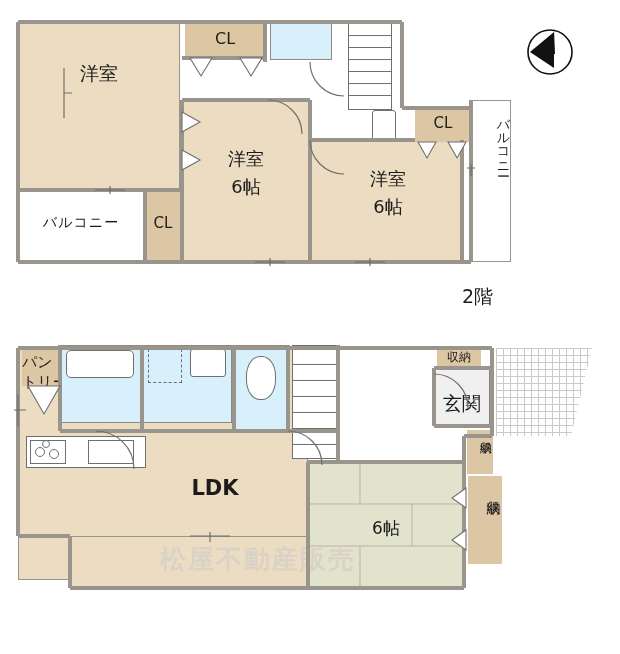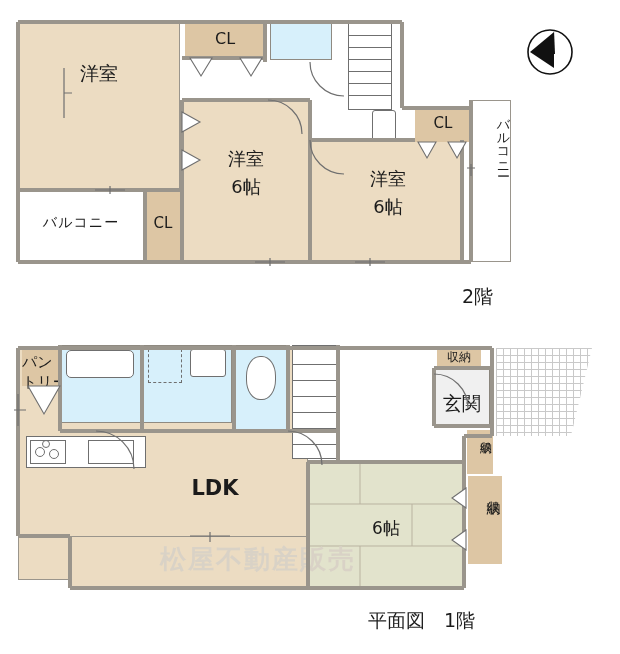--- a/index.html
+++ b/index.html
@@ -166,21 +166,20 @@
       <line x1="360" y1="216" x2="360" y2="258"></line>
     </g>
   </svg>
   <div class="lbl" style="left:310px;top:188px;width:152px;font-size:17px;">6帖</div>
 
   <div class="rm closet" style="left:468px;top:146px;width:34px;height:88px;"></div>
   <div class="lbl vlbl" style="left:468px;top:160px;width:34px;font-size:14px;">収納</div>
 
   <div class="watermark" style="left:160px;top:212px;font-size:26px;">松屋不動産販売</div>
 
-  <div class="floorlabel" style="left:368px;top:278px;">平面図　1階</div>
 </div>
 
 <svg class="svgwrap">
   <g stroke="#9a958c" stroke-width="4" fill="none">
 
     <path d="M18 22 H402 M18 22 V262 M18 262 H471"></path>
     <path d="M402 22 V108 M402 108 H471 M471 100 V262"></path>
 
     <path d="M182 100 H310 M310 100 V262 M182 100 V262"></path>
     <path d="M145 190 H182 M18 190 H145 M145 190 V262"></path>

